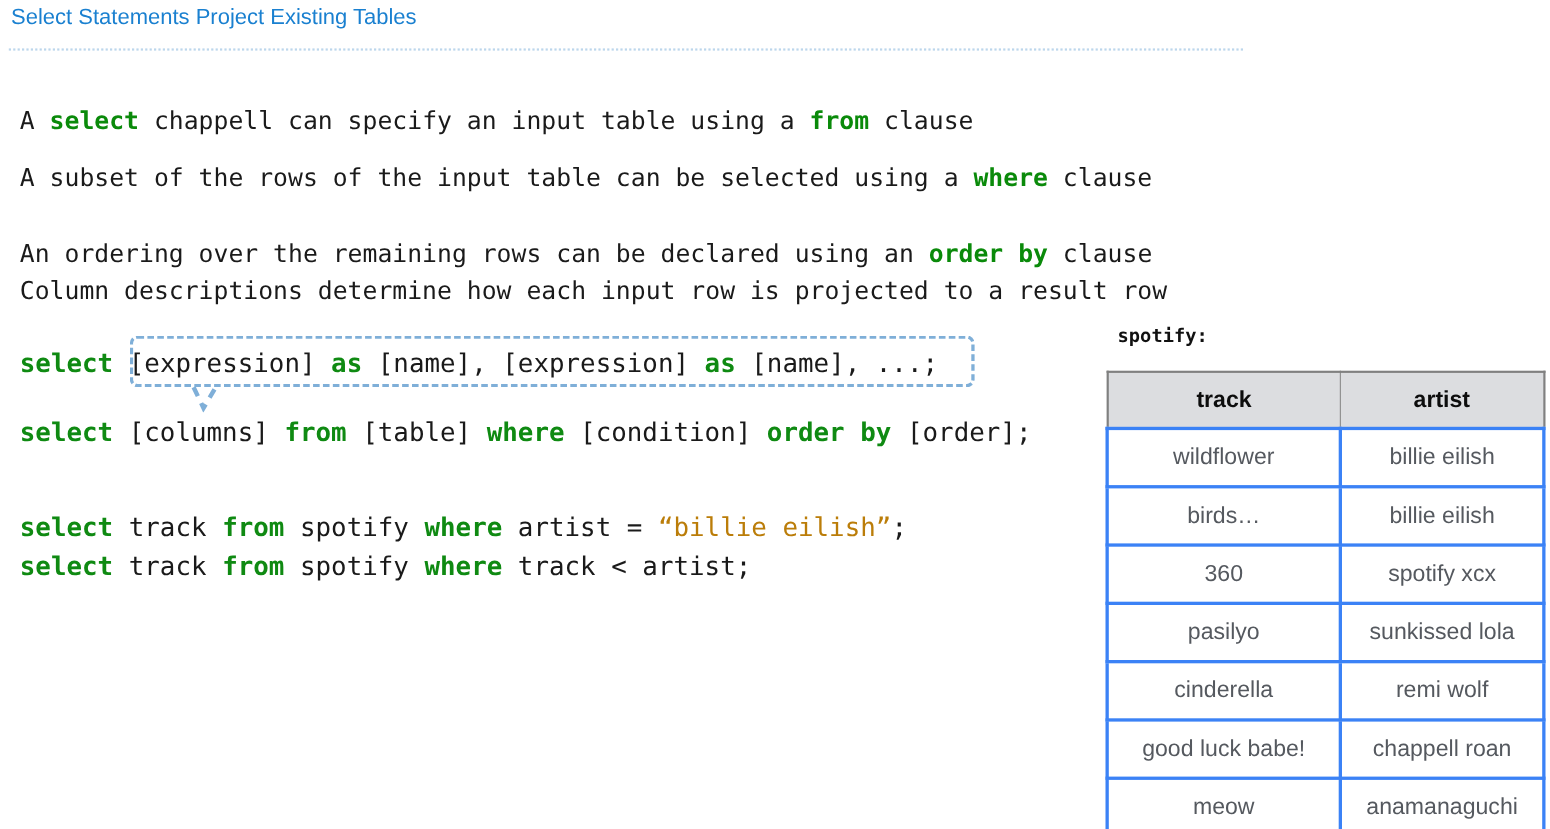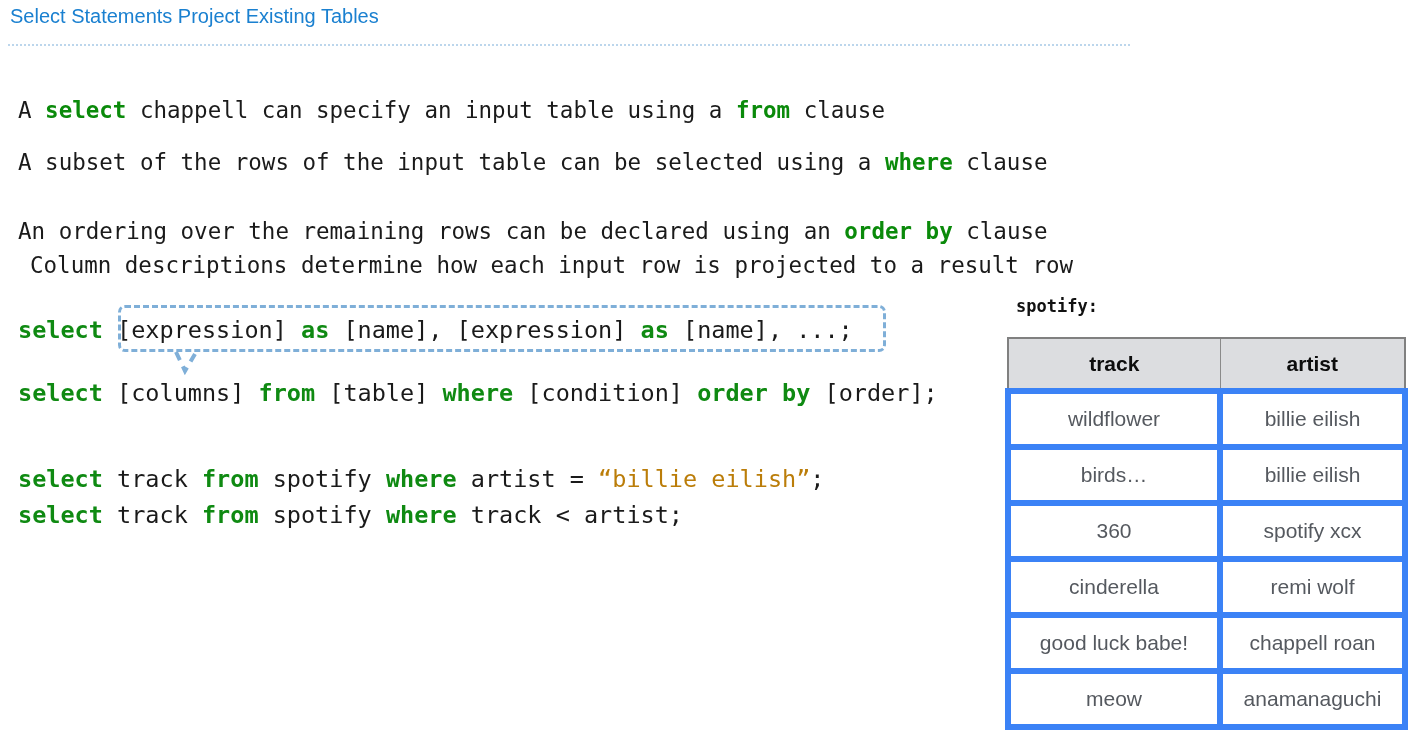--- a/index.html
+++ b/index.html
@@ -117,21 +117,21 @@
     border: 1px solid #8a8a8a;
     font-family: "Liberation Sans", sans-serif;
     font-size: 21px;
     font-weight: bold;
     color: #0d0d0d;
     height: 49px;
     text-align: center;
     padding: 0;
   }
   #spotify-table td {
-    border: 6px solid #3b82f6;
+    border: 3px solid #3b82f6;
     font-family: "Liberation Sans", sans-serif;
     font-size: 21px;
     font-weight: 400;
     color: #55595f;
     height: 50px;
     text-align: center;
     padding: 0;
   }
   #spotify-table col.c-track { width: 212px; }
   #spotify-table col.c-artist { width: 185px; }
@@ -139,21 +139,21 @@
 </head>
 <body>
 
 <div id="slide-title">Select Statements Project Existing Tables</div>
 <div id="title-rule"></div>
 
 <div id="bullets-region">
     <div class="text-line" style="top: 97px;"><span>A </span><span class="kw k">select</span><span> chappell can specify an input table using a </span><span class="kw k">from</span><span> clause</span></div>
     <div class="text-line" style="top: 149px;"><span>A subset of the rows of the input table can be selected using a </span><span class="kw k">where</span><span> clause</span></div>
     <div class="text-line" style="top: 218px;"><span>An ordering over the remaining rows can be declared using an </span><span class="kw k">order by</span><span> clause</span></div>
-    <div class="text-line" style="top: 252px; margin-left: 12px;"><span>Column descriptions determine how each input row is projected to a result row</span></div>
+    <div class="text-line" style="top: 252px;"><span>Column descriptions determine how each input row is projected to a result row</span></div>
   </div>
 
 <div id="code-region">
     <div class="code-line" style="top: 316px;"><span class="kw k">select </span><span>[expression] </span><span class="kw k">as</span><span> [name], [expression] </span><span class="kw k">as</span><span> [name], ...;</span></div>
     <div class="code-line" style="top: 379px;"><span class="kw k">select</span><span> [columns] </span><span class="kw k">from</span><span> [table] </span><span class="kw k">where</span><span> [condition] </span><span class="kw k">order by</span><span> [order];</span></div>
     <div class="code-line" style="top: 465px;"><span class="kw k">select</span><span> track </span><span class="kw k">from</span><span> spotify </span><span class="kw k">where</span><span> artist = </span><span class="s">“billie eilish”</span><span>;</span></div>
     <div class="code-line" style="top: 501px;"><span class="kw k">select</span><span> track </span><span class="kw k">from</span><span> spotify </span><span class="kw k">where</span><span> track &lt; artist;</span></div>
   </div>
 
 <div id="callout-box"></div>
@@ -181,20 +181,24 @@
       </tr>
       <tr>
         <td>birds…</td>
         <td>billie eilish</td>
       </tr>
       <tr>
         <td>360</td>
         <td>spotify xcx</td>
       </tr>
       <tr>
+        <td>pasilyo</td>
+        <td>sunkissed lola</td>
+      </tr>
+      <tr>
         <td>cinderella</td>
         <td>remi wolf</td>
       </tr>
       <tr>
         <td>good luck babe!</td>
         <td>chappell roan</td>
       </tr>
       <tr>
         <td>meow</td>
         <td>anamanaguchi</td>

